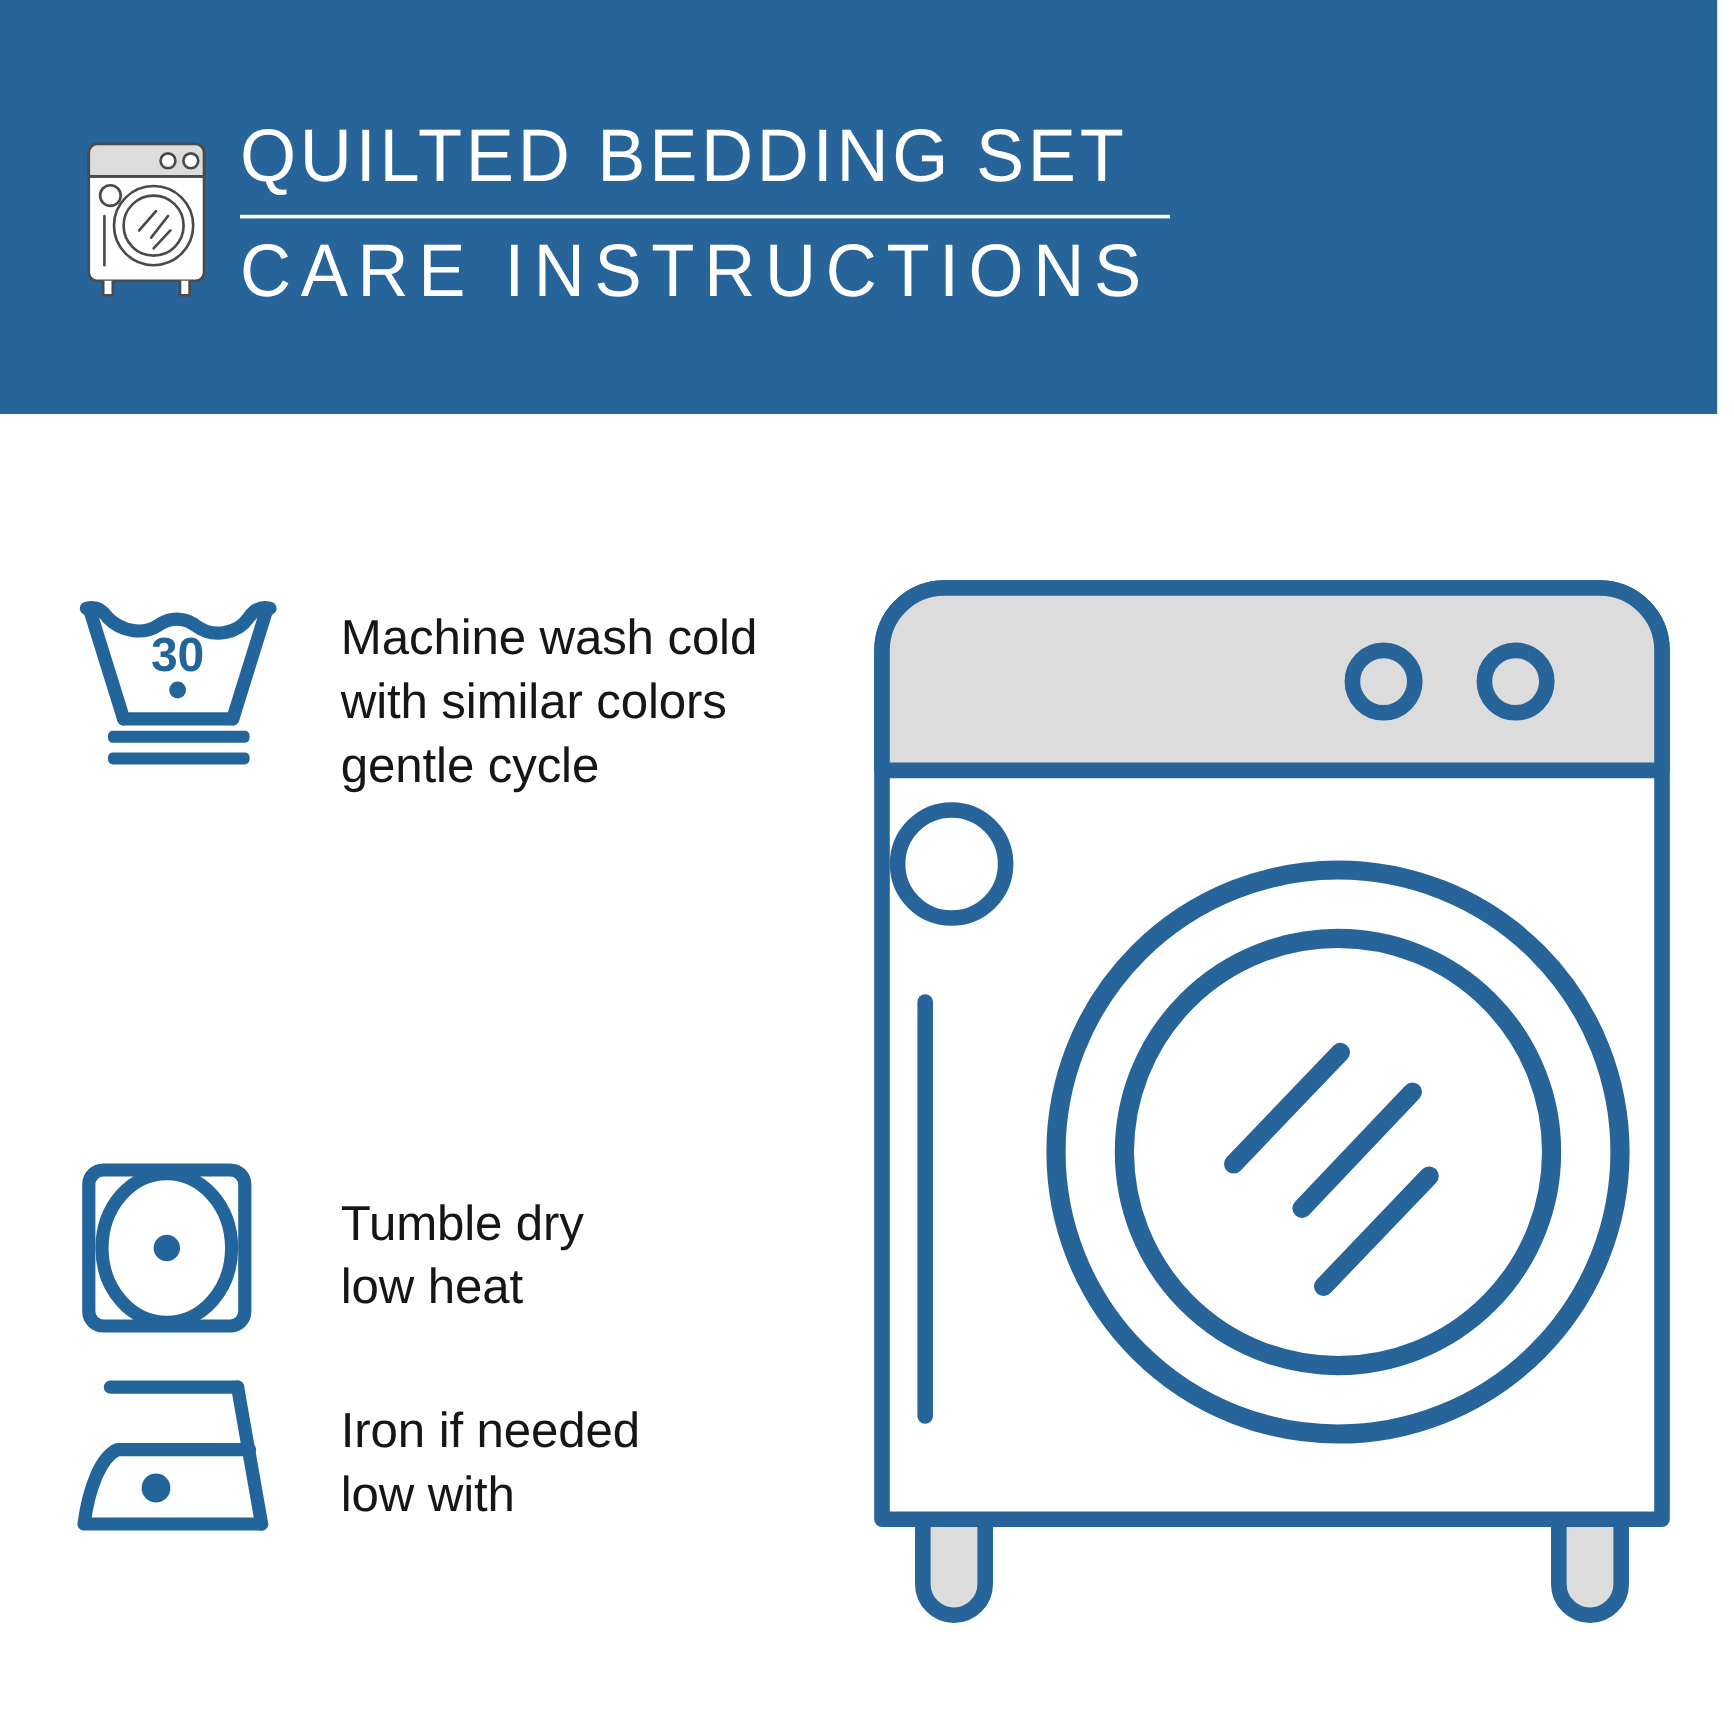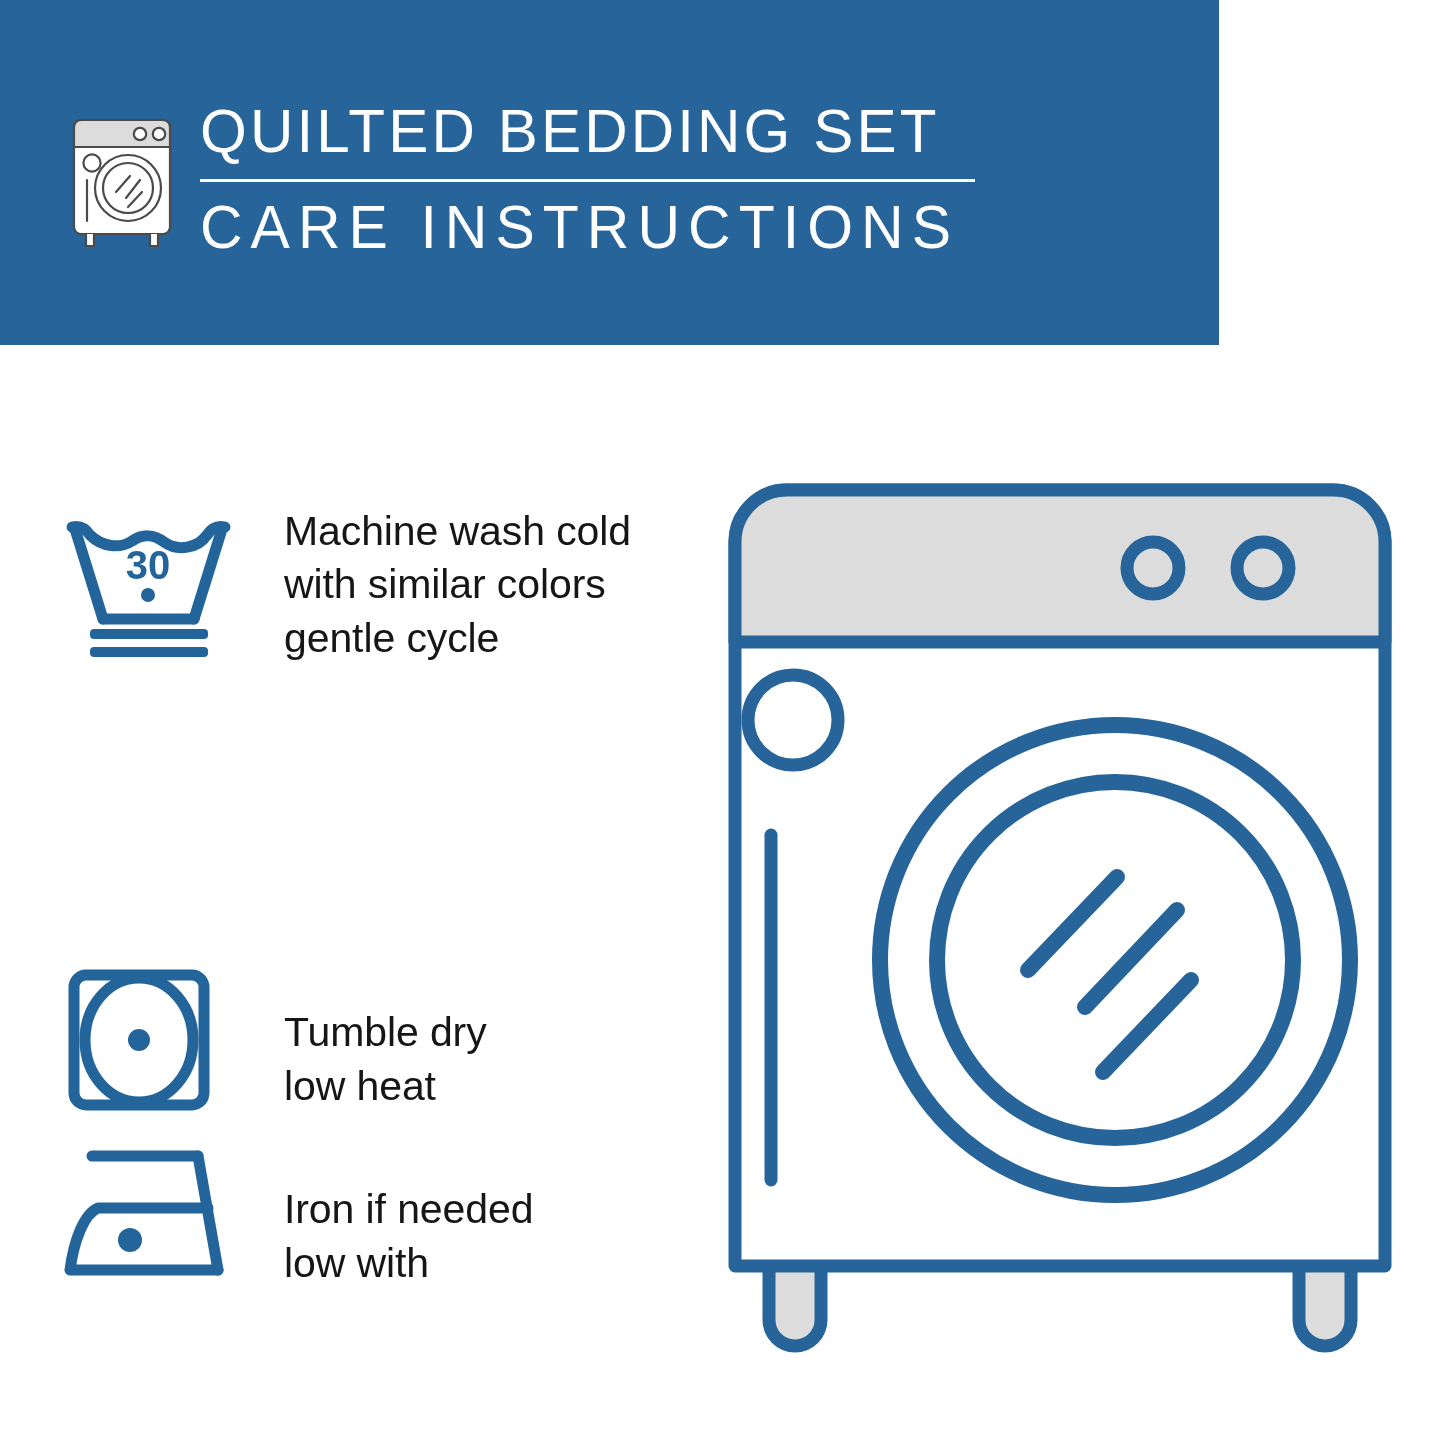--- a/index.html
+++ b/index.html
@@ -17,21 +17,21 @@
     height: 1445px;
     background: #ffffff;
     overflow: hidden;
   }
 
   
   #header-band {
     position: absolute;
     left: 0;
     top: 0;
-    width: 1219px;
+    width: 1431px;
     height: 345px;
     background: #26649A;
   }
   #header-logo {
     position: absolute;
     left: 66px;
     top: 106px;
     width: 112px;
     height: 145px;
   }
@@ -77,21 +77,21 @@
     left: 0;
     top: 345px;
     width: 700px;
     height: 1100px;
   }
   .care-row {
     position: absolute;
     left: 0;
     width: 700px;
     display: flex;
-    align-items: flex-end;
+    align-items: flex-start;
   }
   .care-row.r0 { top: 150px; }
   .care-row.r1 { top: 368px; }
   .care-row.r2 { top: 618px; }
   .care-row.r3 { top: 795px; }
 
   .care-symbol {
     position: relative;
     width: 180px;
     height: 150px;

